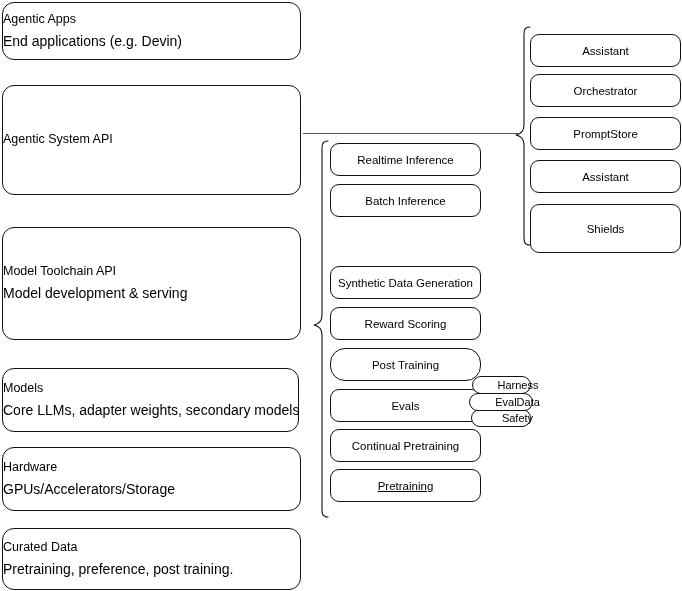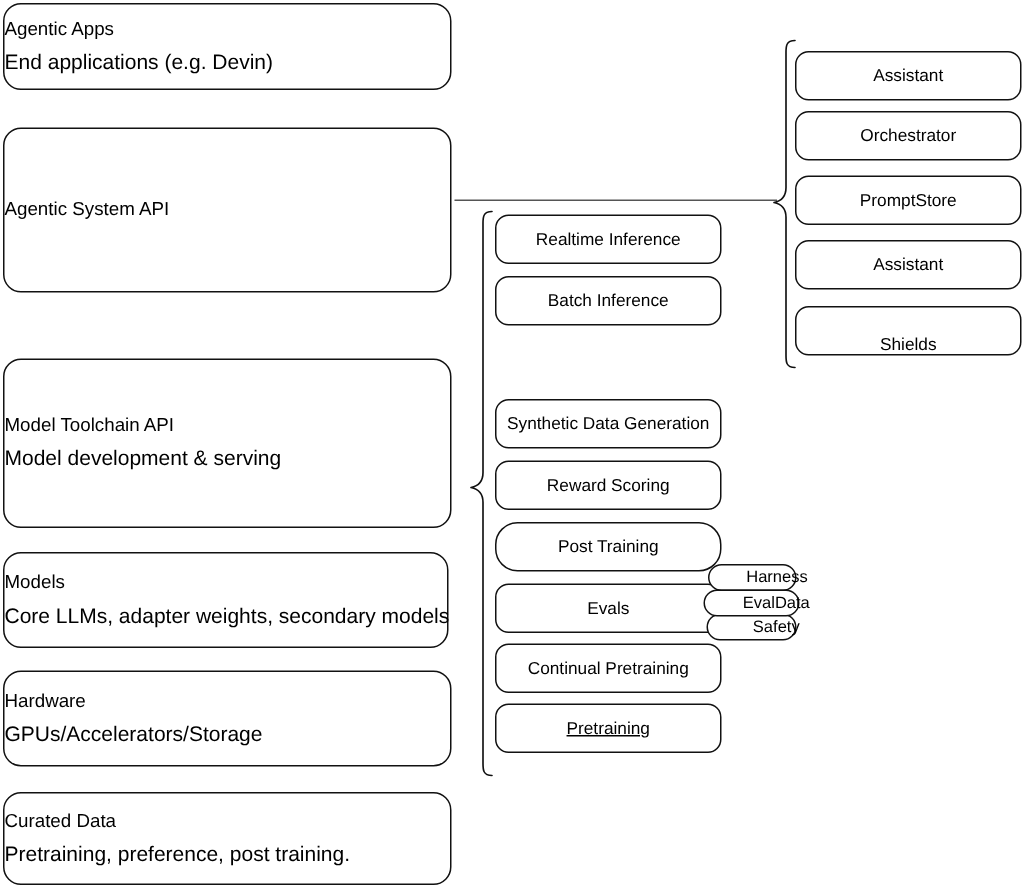--- a/index.html
+++ b/index.html
@@ -96,21 +96,21 @@
 
   <div class="node" style="left:2px; top:2px; width:299px; height:58px;">
     <div class="title">Agentic Apps</div>
     <div class="subtitle">End applications (e.g. Devin)</div>
   </div>
 
   <div class="node" style="left:2px; top:85px; width:299px; height:110px;">
     <div class="title">Agentic System API</div>
   </div>
 
-  <div class="node" style="left:2px; top:227px; width:299px; height:113px;margin-top:12px;">
+  <div class="node" style="left:2px; top:227px; width:299px; height:113px;">
     <div class="title">Model Toolchain API</div>
     <div class="subtitle">Model development &amp; serving</div>
   </div>
 
   <div class="node" style="left:2px; top:368px; width:297px; height:64px;">
     <div class="title">Models</div>
     <div class="subtitle">Core LLMs, adapter weights, secondary models</div>
   </div>
 
   <div class="node" style="left:2px; top:447px; width:299px; height:64px;">
@@ -173,17 +173,17 @@
   </div>
   <div class="pillbox" style="left:530px; top:117px; width:151px; height:33px;">
     <span>PromptStore</span>
   </div>
   <div class="pillbox" style="left:530px; top:74px; width:151px; height:33px;">
     <span>Orchestrator</span>
   </div>
   <div class="pillbox" style="left:530px; top:160px; width:151px; height:33px;">
     <span>Assistant</span>
   </div>
-  <div class="pillbox" style="left:530px; top:204px; width:151px; height:33px;align-items:flex-end;">
+  <div class="pillbox" style="left:530px; top:204px; width:151px; height:49px;">
     <span>Shields</span>
   </div>
 
 </div>
 
 </body></html>

